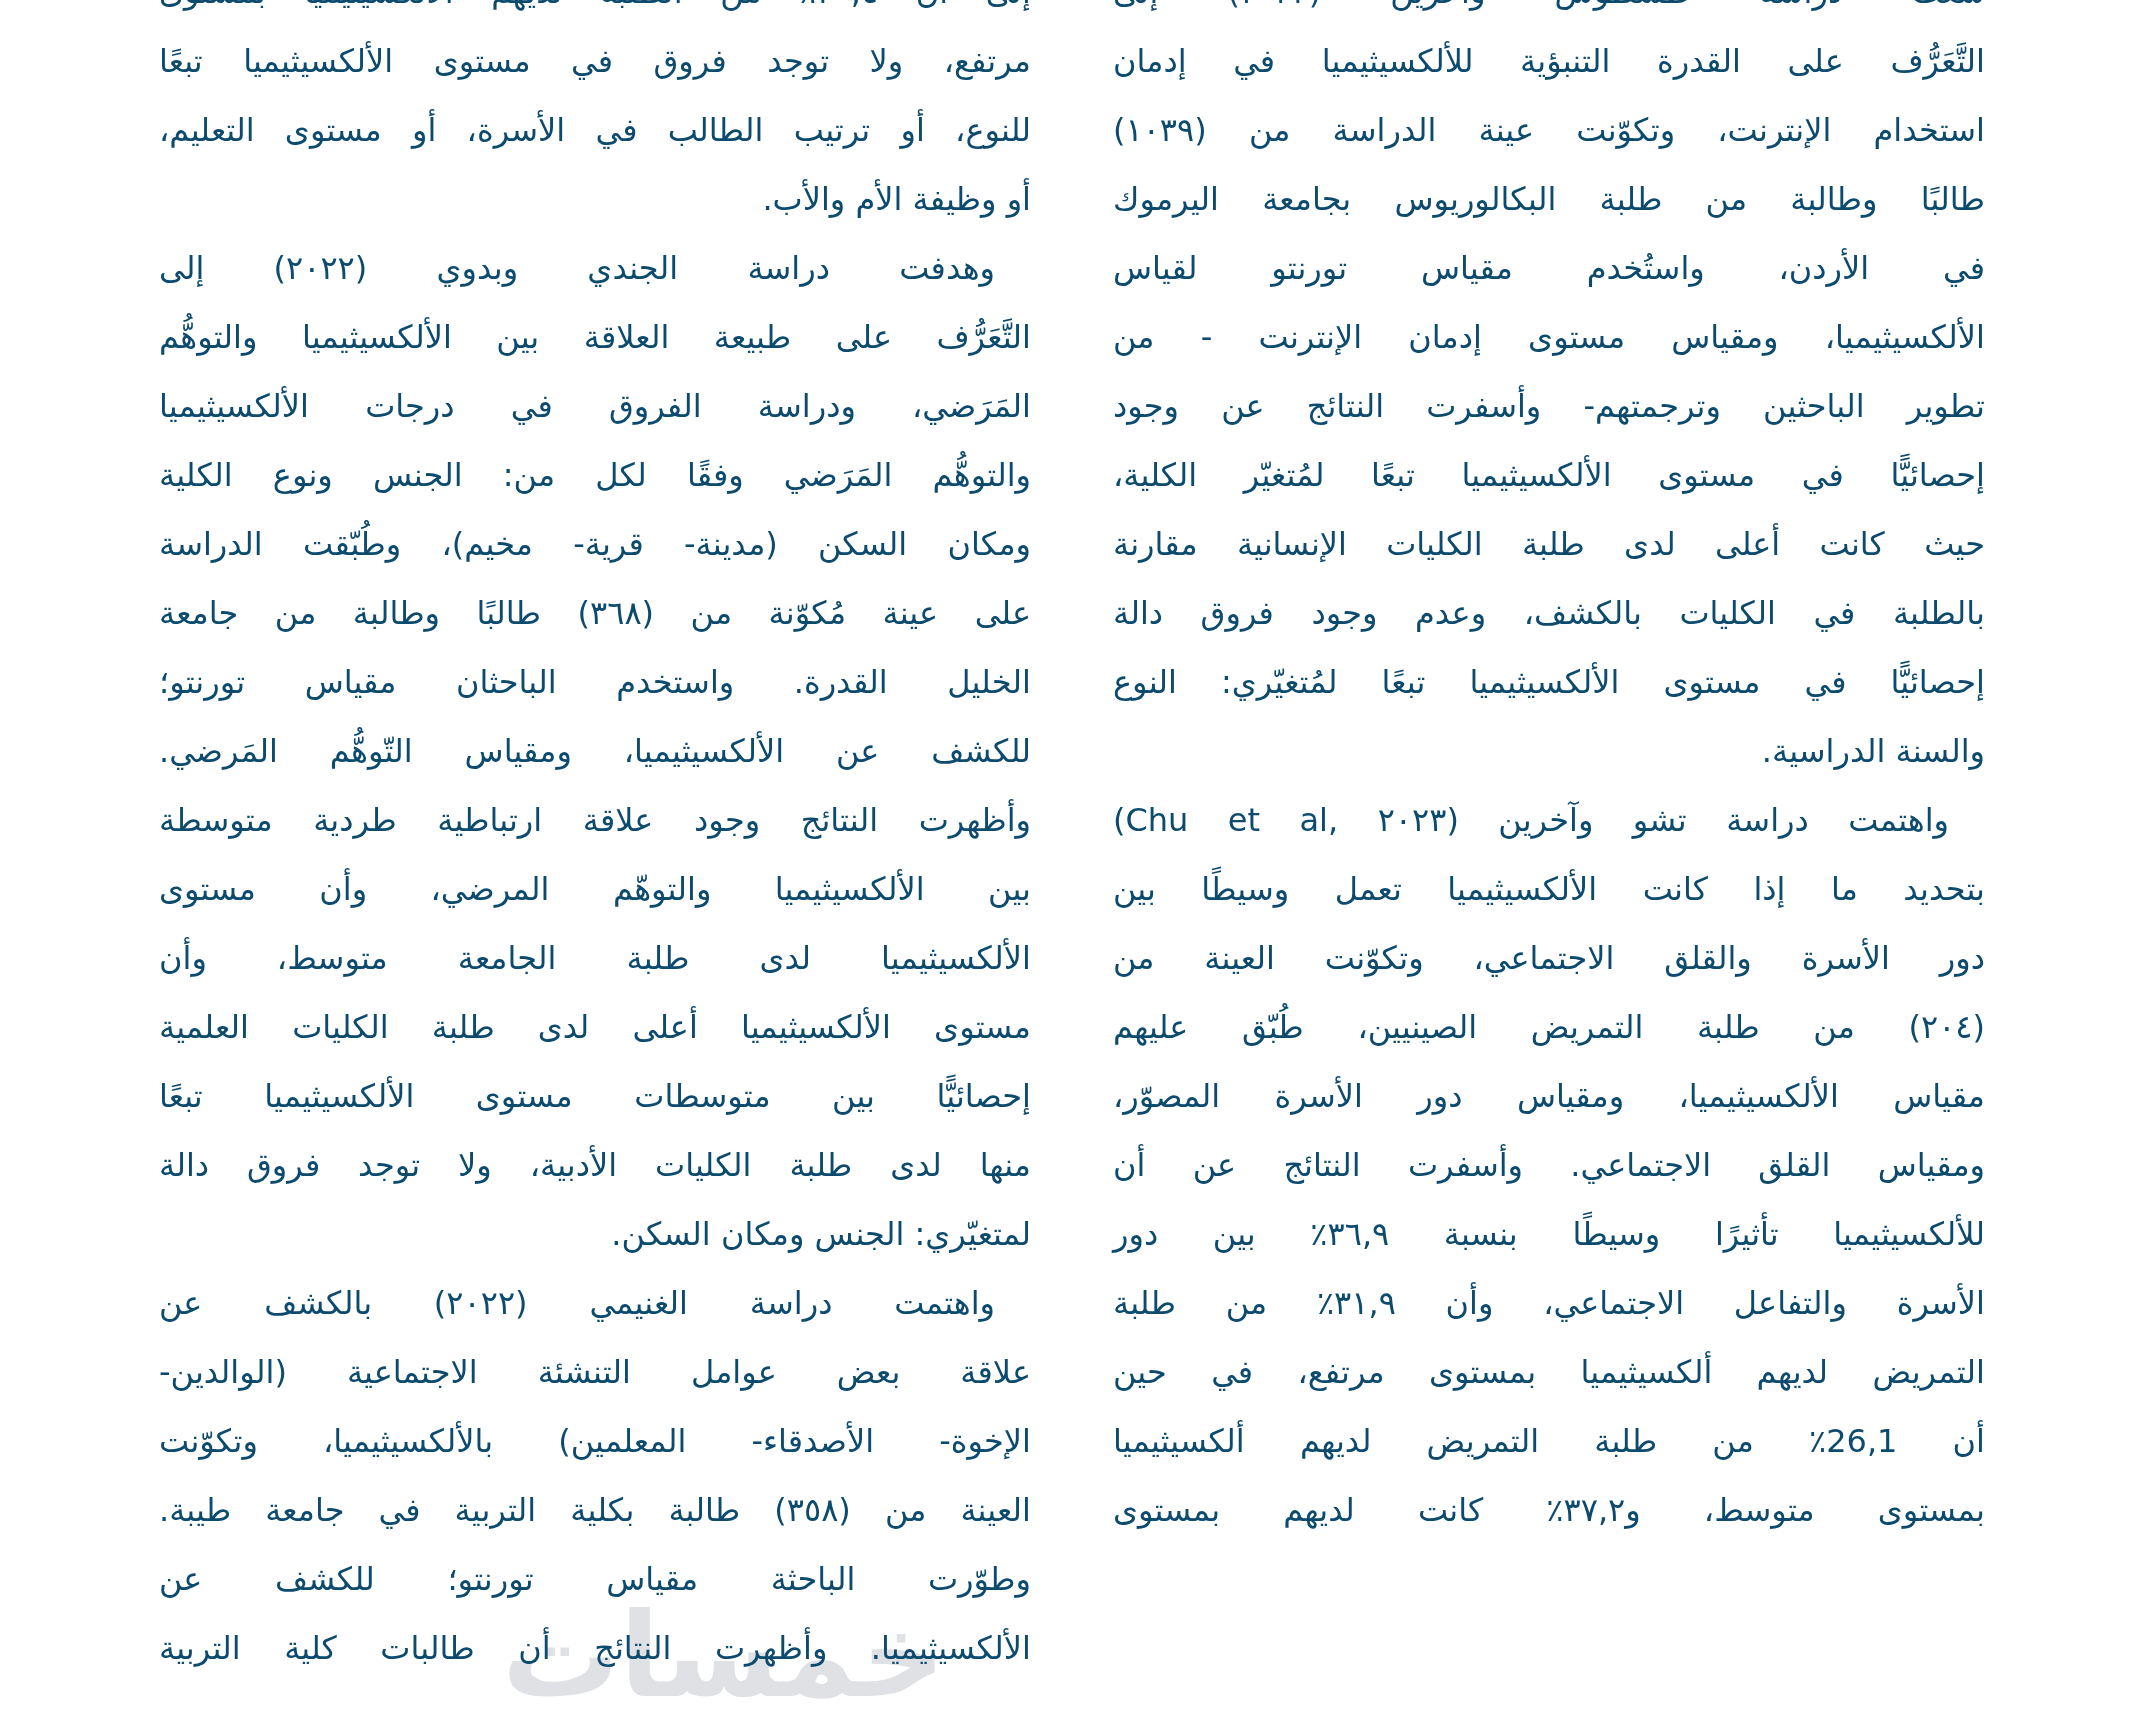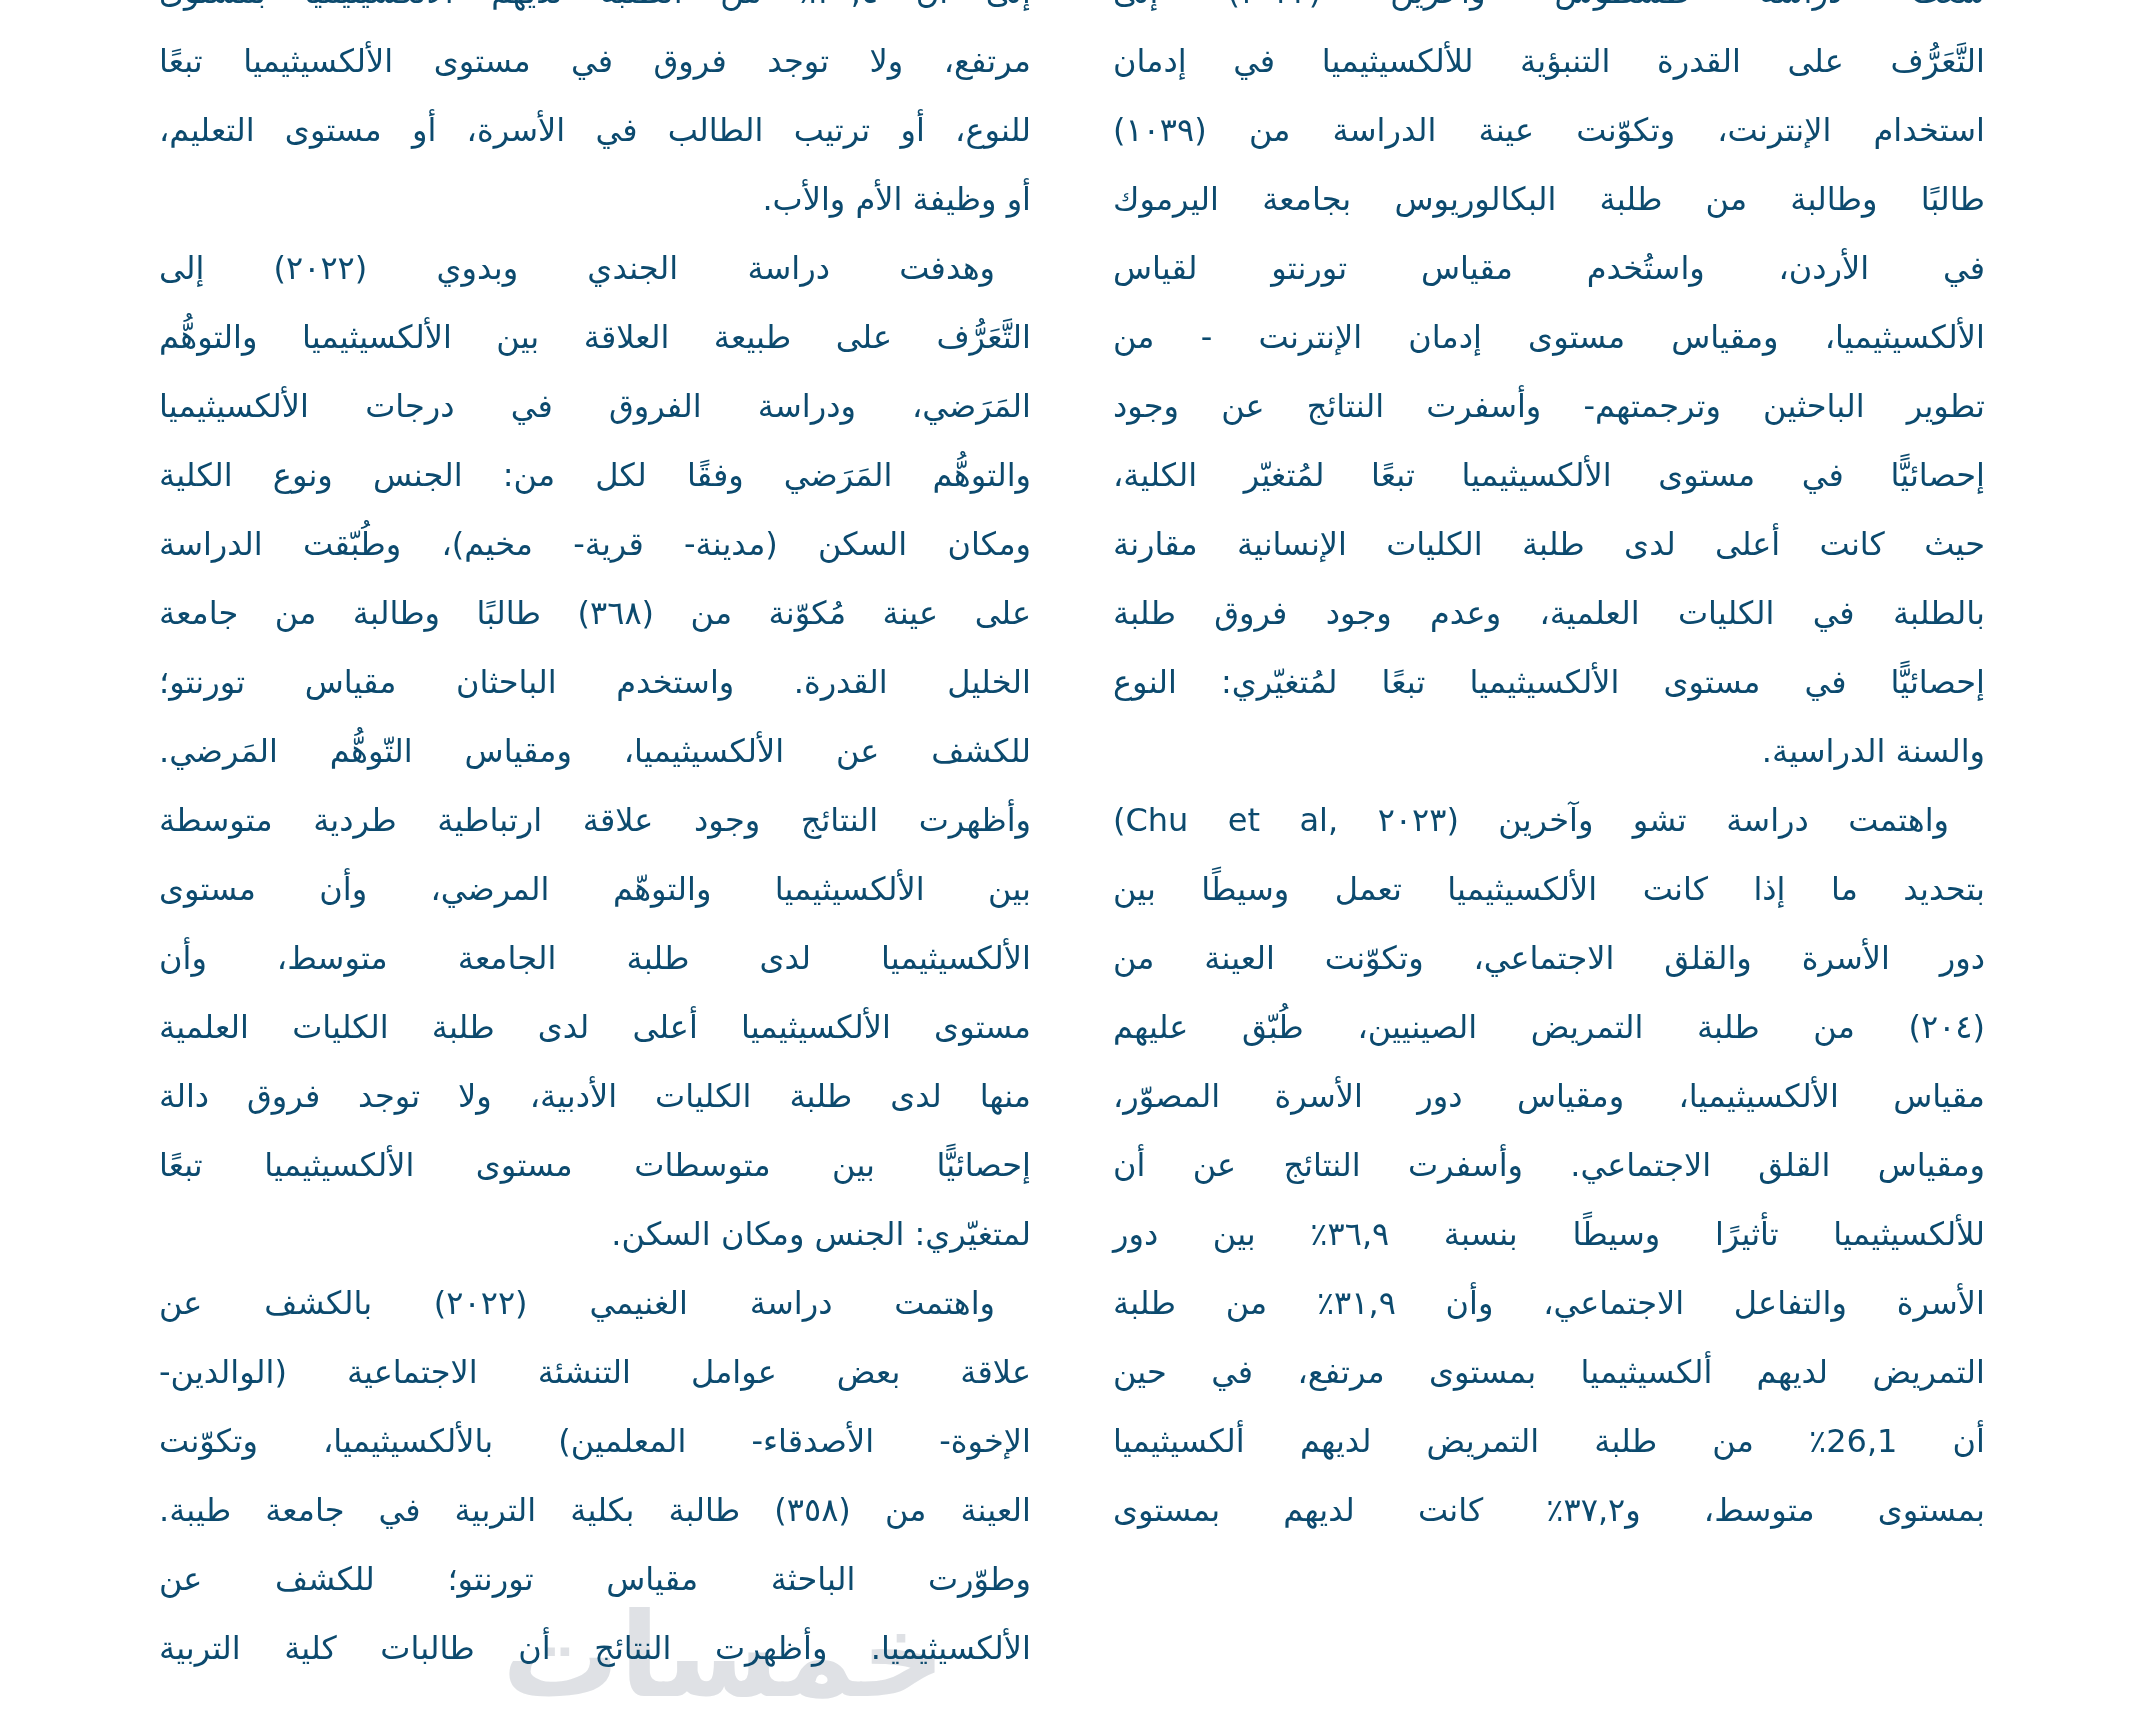--- a/index.html
+++ b/index.html
@@ -70,21 +70,21 @@
     <div class="col">
         <div class="line">سعت دراسة طشطوش وآخرين (٢٠٢٣) إلى</div>
         <div class="line">التَّعَرُّف على القدرة التنبؤية للألكسيثيميا في إدمان</div>
         <div class="line">استخدام الإنترنت، وتكوّنت عينة الدراسة من (١٠٣٩)</div>
         <div class="line">طالبًا وطالبة من طلبة البكالوريوس بجامعة اليرموك</div>
         <div class="line">في الأردن، واستُخدم مقياس تورنتو لقياس</div>
         <div class="line">الألكسيثيميا، ومقياس مستوى إدمان الإنترنت - من</div>
         <div class="line">تطوير الباحثين وترجمتهم- وأسفرت النتائج عن وجود</div>
         <div class="line">إحصائيًّا في مستوى الألكسيثيميا تبعًا لمُتغيّر الكلية،</div>
         <div class="line">حيث كانت أعلى لدى طلبة الكليات الإنسانية مقارنة</div>
-        <div class="line">بالطلبة في الكليات العلمية، وعدم وجود فروق طلبة</div>
+        <div class="line">بالطلبة في الكليات بالكشف، وعدم وجود فروق دالة</div>
         <div class="line">إحصائيًّا في مستوى الألكسيثيميا تبعًا لمُتغيّري: النوع</div>
         <div class="line end">والسنة الدراسية.</div>
         <div class="line indent">واهتمت دراسة تشو وآخرين (⁦Chu et al, ٢٠٢٣⁩)</div>
         <div class="line">بتحديد ما إذا كانت الألكسيثيميا تعمل وسيطًا بين</div>
         <div class="line">دور الأسرة والقلق الاجتماعي، وتكوّنت العينة من</div>
         <div class="line">(٢٠٤) من طلبة التمريض الصينيين، طُبّق عليهم</div>
         <div class="line">مقياس الألكسيثيميا، ومقياس دور الأسرة المصوّر،</div>
         <div class="line">ومقياس القلق الاجتماعي. وأسفرت النتائج عن أن</div>
         <div class="line">للألكسيثيميا تأثيرًا وسيطًا بنسبة ٣٦,٩٪ بين دور</div>
         <div class="line">الأسرة والتفاعل الاجتماعي، وأن ٣١,٩٪ من طلبة</div>
@@ -102,22 +102,22 @@
         <div class="line">المَرَضي، ودراسة الفروق في درجات الألكسيثيميا</div>
         <div class="line">والتوهُّم المَرَضي وفقًا لكل من: الجنس ونوع الكلية</div>
         <div class="line">ومكان السكن (مدينة- قرية- مخيم)، وطُبّقت الدراسة</div>
         <div class="line">على عينة مُكوّنة من (٣٦٨) طالبًا وطالبة من جامعة</div>
         <div class="line">الخليل القدرة. واستخدم الباحثان مقياس تورنتو؛</div>
         <div class="line">للكشف عن الألكسيثيميا، ومقياس التّوهُّم المَرضي.</div>
         <div class="line">وأظهرت النتائج وجود علاقة ارتباطية طردية متوسطة</div>
         <div class="line">بين الألكسيثيميا والتوهّم المرضي، وأن مستوى</div>
         <div class="line">الألكسيثيميا لدى طلبة الجامعة متوسط، وأن</div>
         <div class="line">مستوى الألكسيثيميا أعلى لدى طلبة الكليات العلمية</div>
+        <div class="line">إحصائيًّا بين متوسطات مستوى الألكسيثيميا تبعًا</div>
         <div class="line">منها لدى طلبة الكليات الأدبية، ولا توجد فروق دالة</div>
-        <div class="line">إحصائيًّا بين متوسطات مستوى الألكسيثيميا تبعًا</div>
         <div class="line end">لمتغيّري: الجنس ومكان السكن.</div>
         <div class="line indent">واهتمت دراسة الغنيمي (٢٠٢٢) بالكشف عن</div>
         <div class="line">علاقة بعض عوامل التنشئة الاجتماعية (الوالدين-</div>
         <div class="line">الإخوة- الأصدقاء- المعلمين) بالألكسيثيميا، وتكوّنت</div>
         <div class="line">العينة من (٣٥٨) طالبة بكلية التربية في جامعة طيبة.</div>
         <div class="line">وطوّرت الباحثة مقياس تورنتو؛ للكشف عن</div>
         <div class="line">الألكسيثيميا. وأظهرت النتائج أن طالبات كلية التربية</div>
       </div>
   </div>
 </div>

